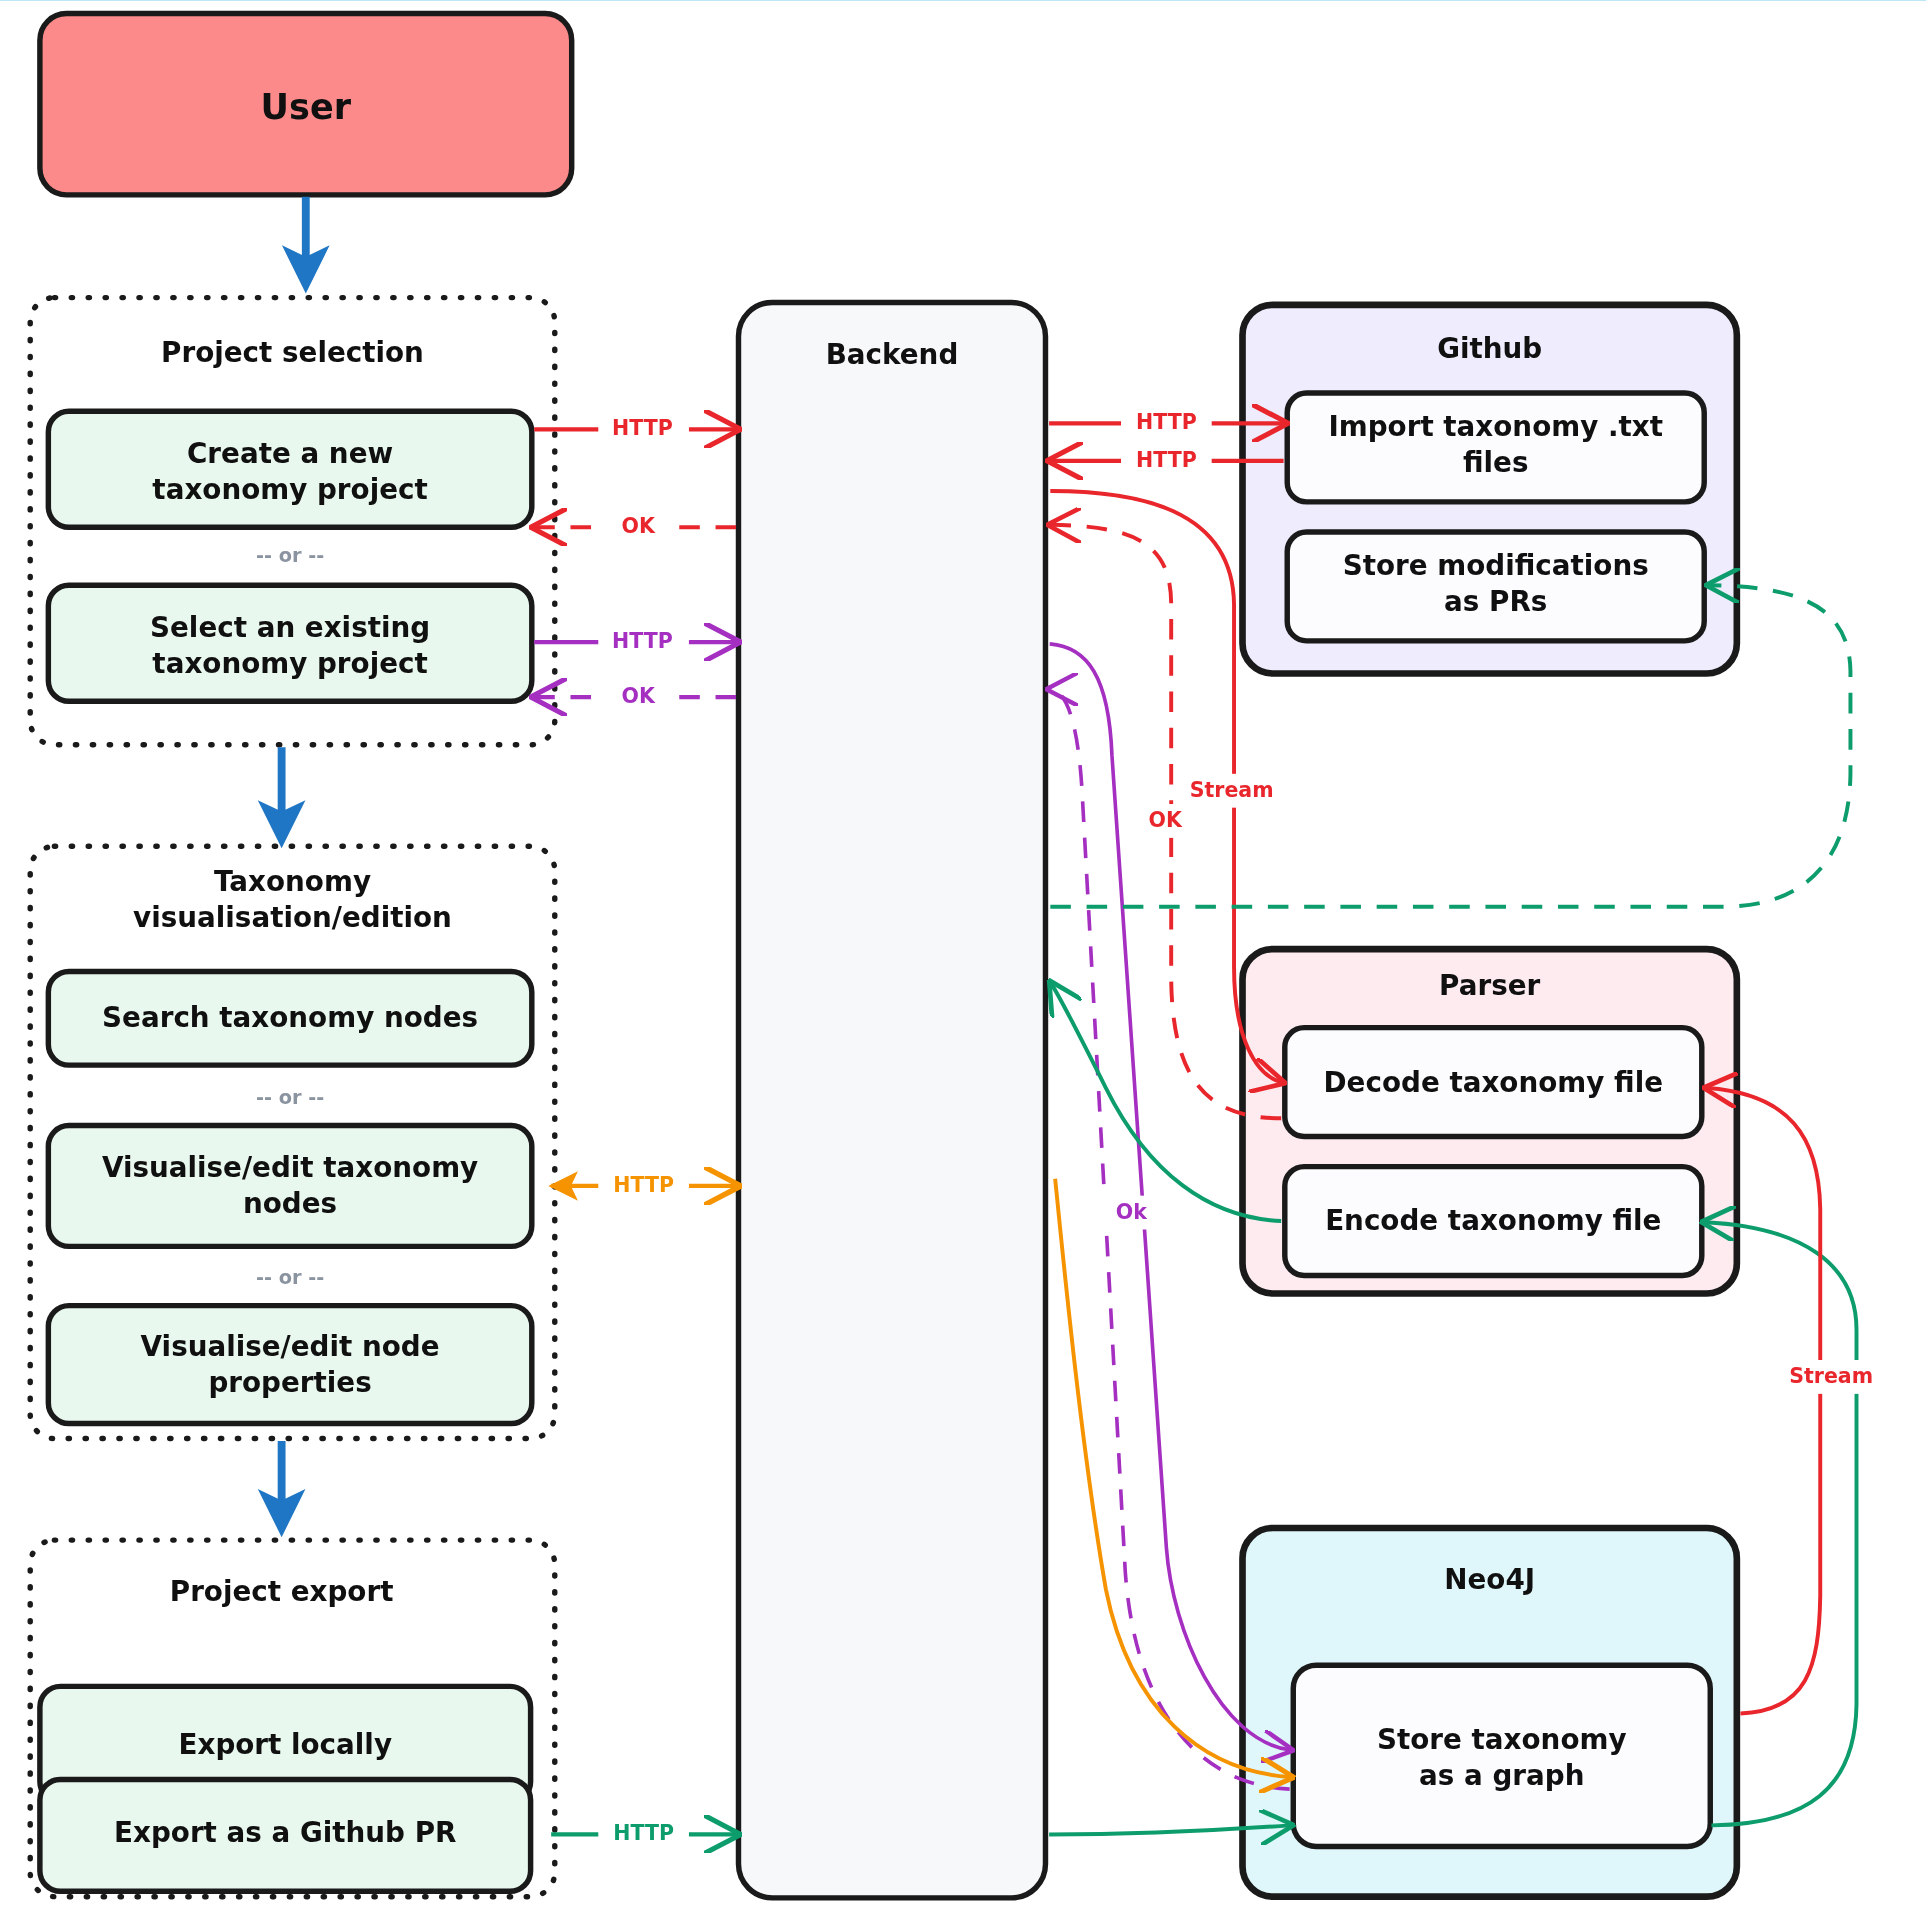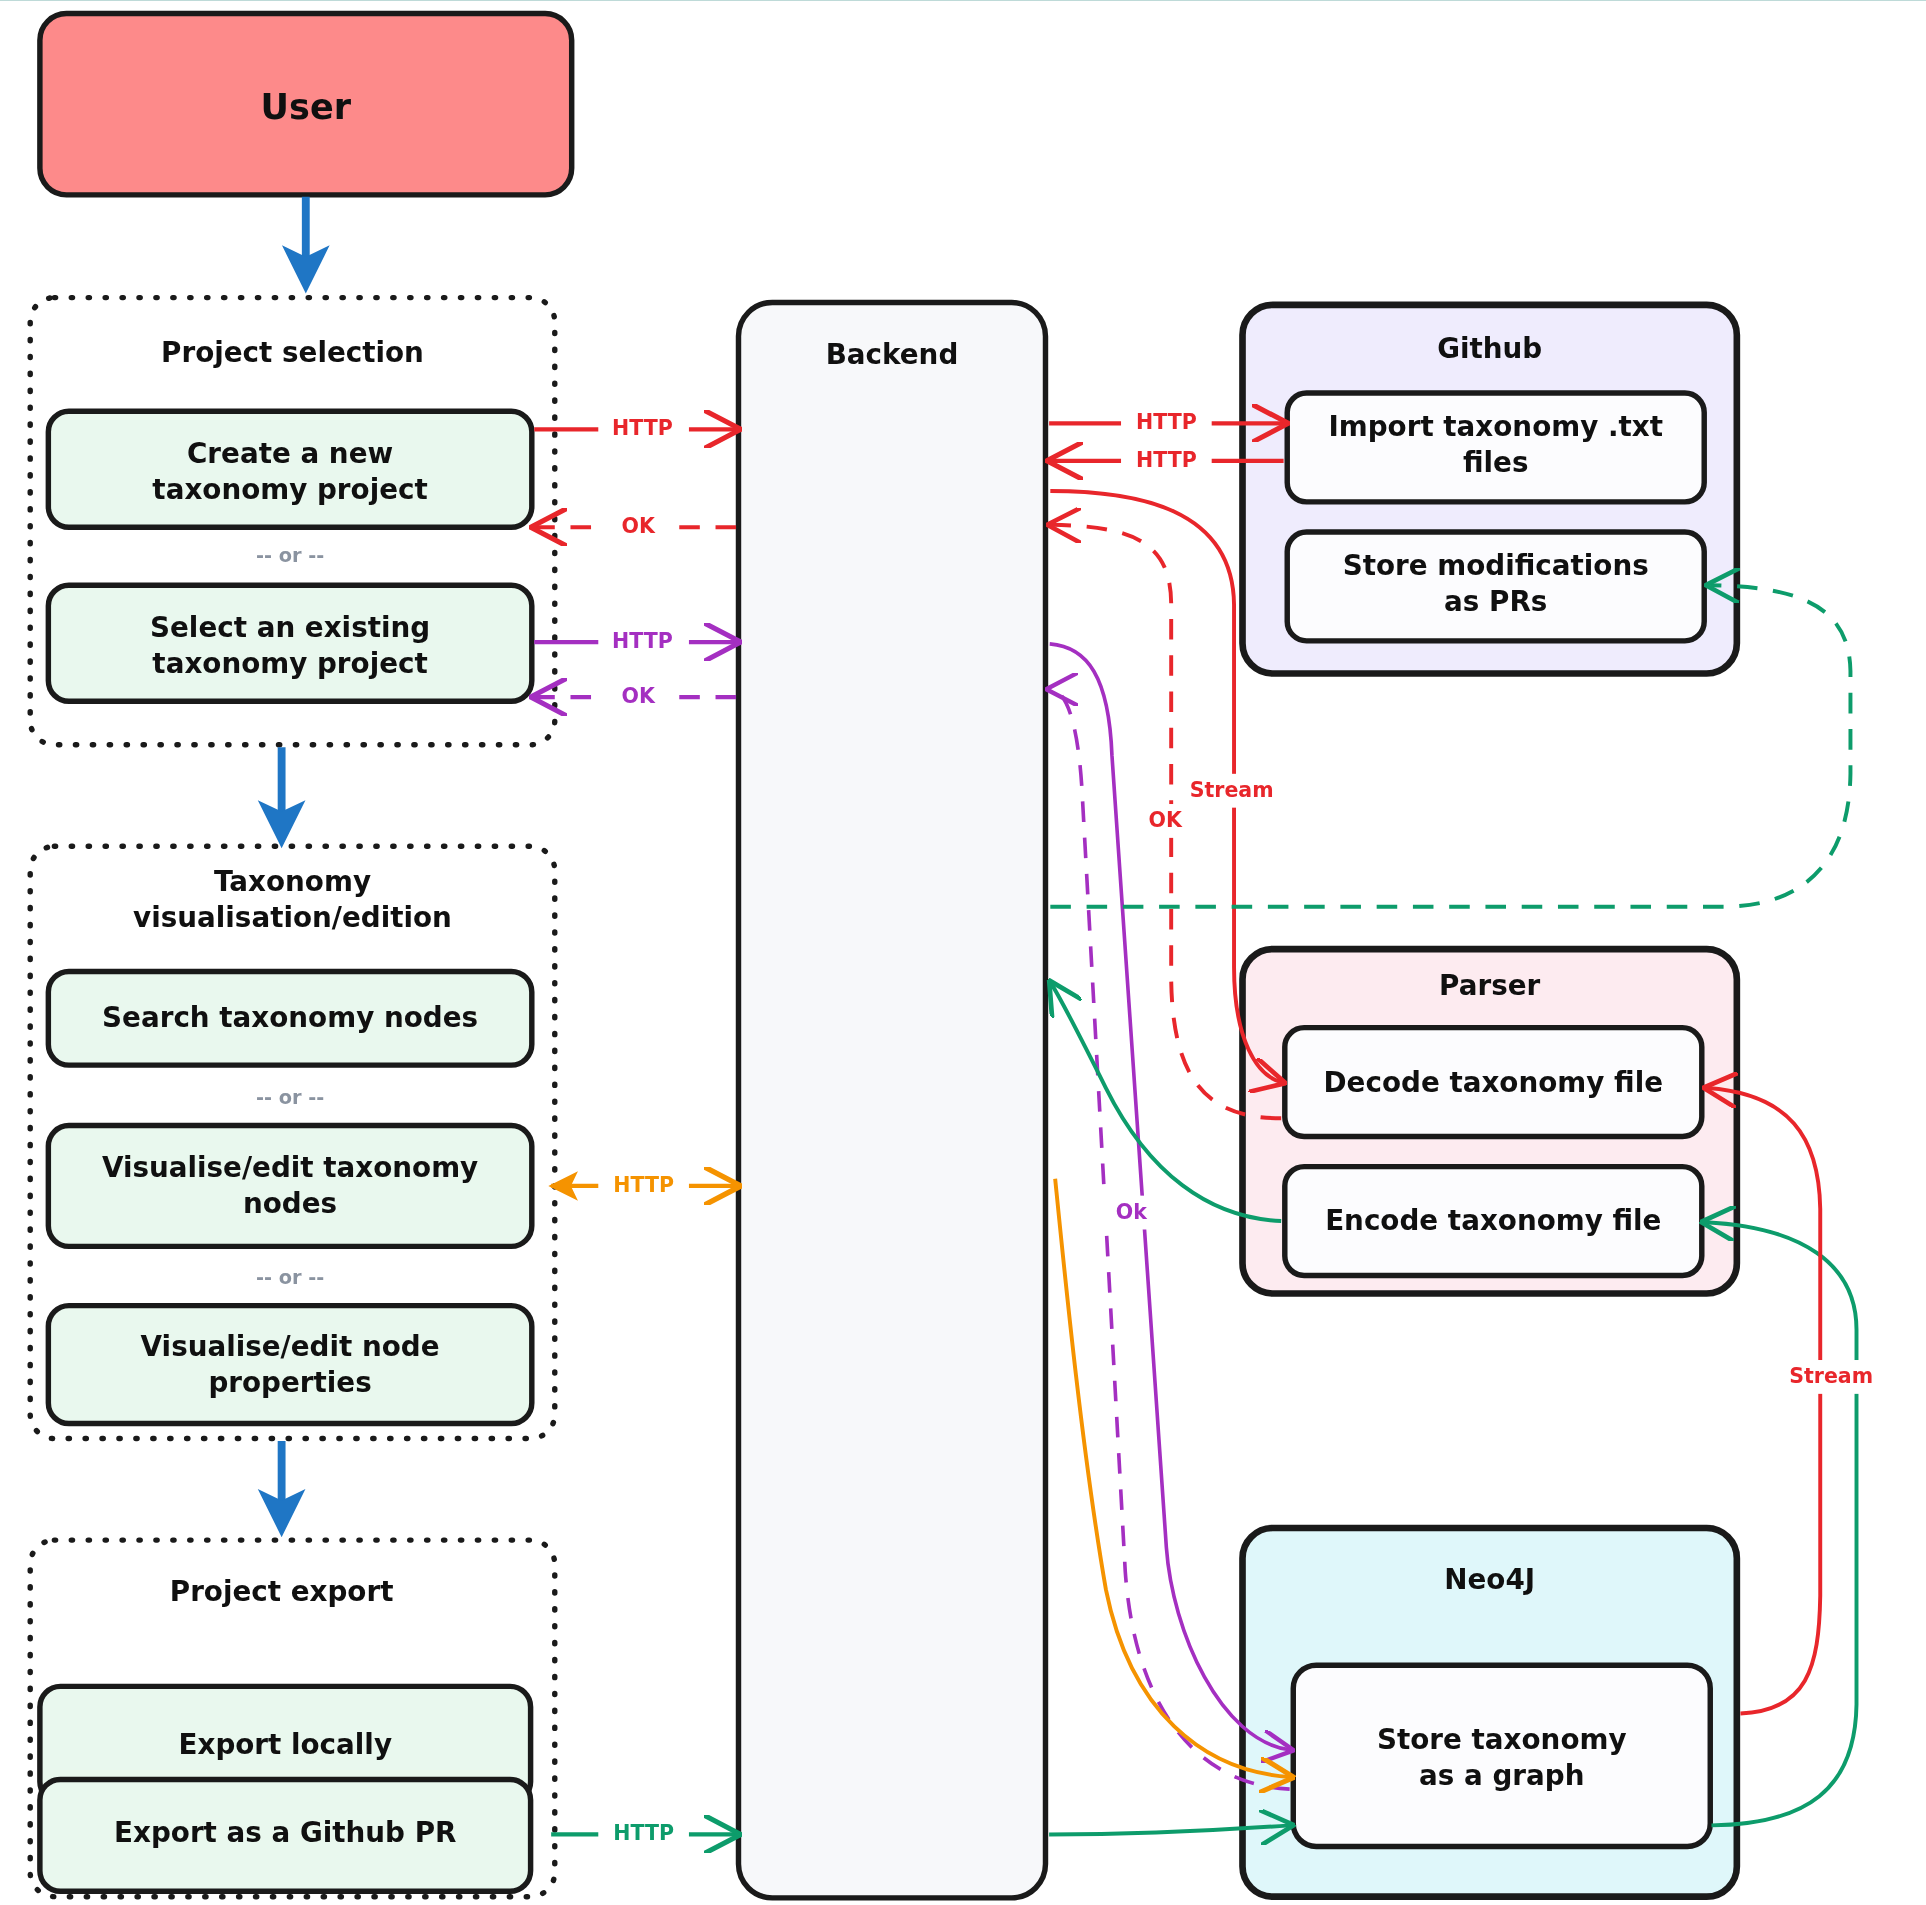--- a/index.html
+++ b/index.html
@@ -1,17 +1,17 @@
 <!DOCTYPE html>
 <html style="font-size:9.7px"><head>
 <meta charset="utf-8">
 <style>
   html,body{margin:0;padding:0;background:#ffffff;}
   body{font-family:"DejaVu Sans", sans-serif;}
-  #stage{position:relative;width:1926px;height:1906px;background:#0f766e;overflow:hidden;}
+  #stage{position:relative;width:1926px;height:1906px;background:#0ea5e9;overflow:hidden;}
   svg{display:block;}
   .nodeLabel{
     font-family:"DejaVu Sans", sans-serif;
     font-weight:600;
     fill:#101010;
     text-anchor:middle;
     dominant-baseline:middle;
   }
   .groupTitle{ font-size:46px; }
   .boxText{ font-size:46px; }

